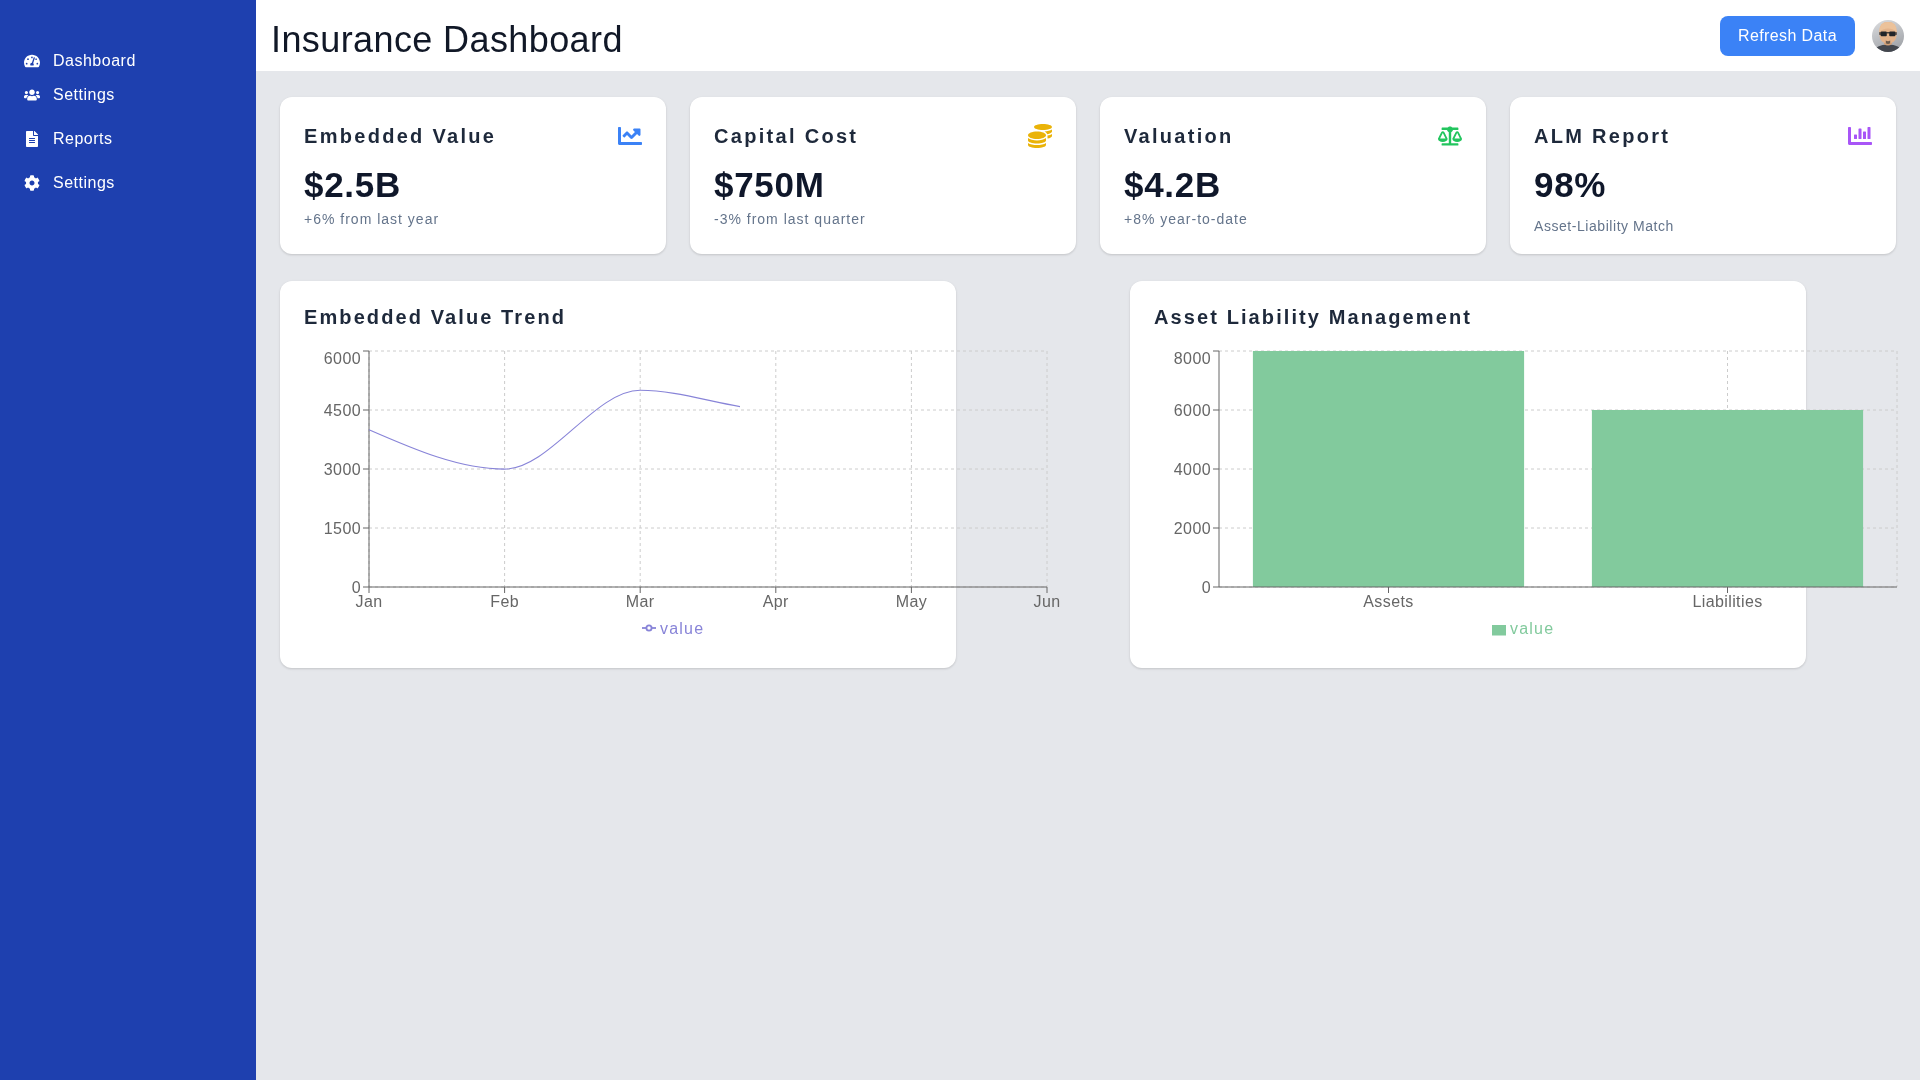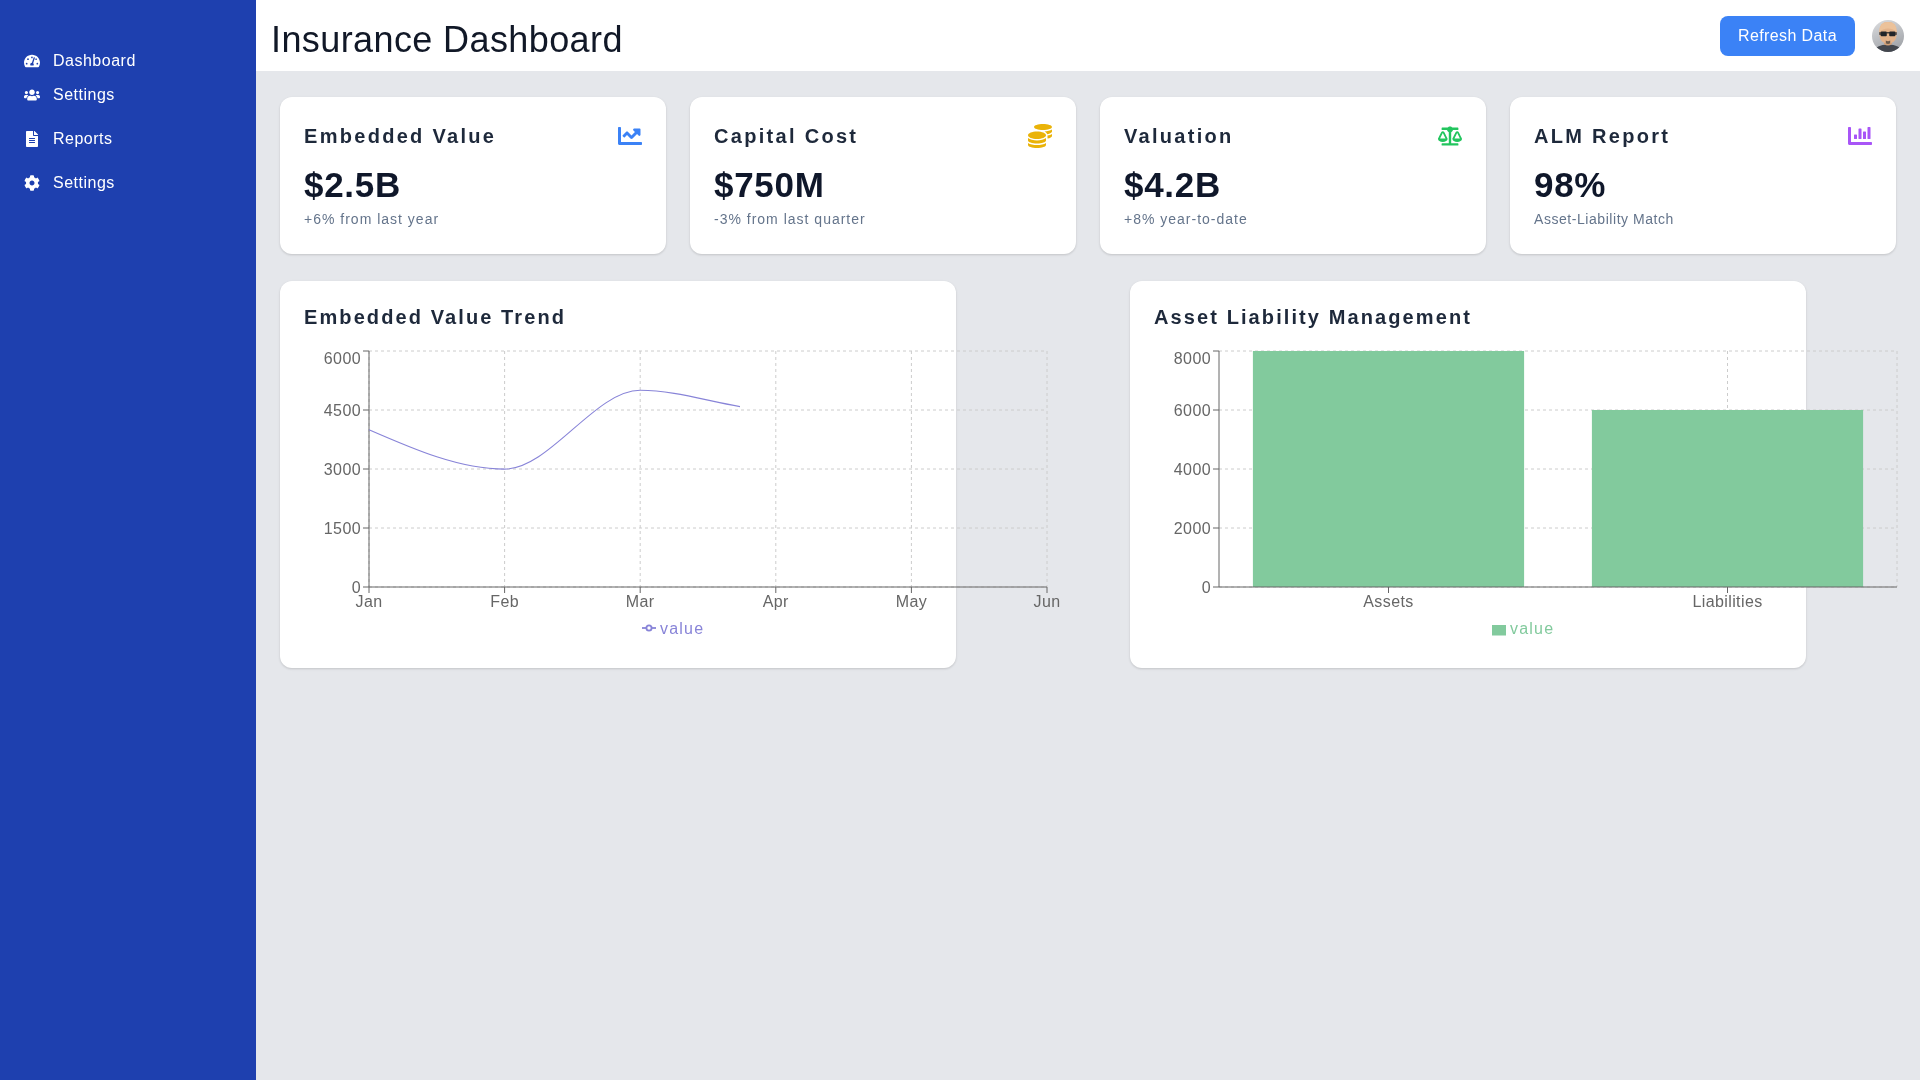--- a/index.html
+++ b/index.html
@@ -102,21 +102,21 @@
     </svg>
   <div class="val">$4.2B</div>
   <div class="sub">+8% year-to-date</div>
 </div>
 <div class="card stat" style="left:1510px;">
   <h3>ALM Report</h3>
   <svg class="icon" viewBox="0 0 512 512" fill="#a855f7">
       <path d="M332.8 320h38.4c6.4 0 12.8-6.4 12.8-12.8V172.8c0-6.4-6.4-12.8-12.8-12.8h-38.4c-6.4 0-12.8 6.4-12.8 12.8v134.4c0 6.4 6.4 12.8 12.8 12.8zm96 0h38.4c6.4 0 12.8-6.4 12.8-12.8V76.8c0-6.4-6.4-12.8-12.8-12.8h-38.4c-6.4 0-12.8 6.4-12.8 12.8v230.4c0 6.4 6.4 12.8 12.8 12.8zm-288 0h38.4c6.4 0 12.8-6.4 12.8-12.8v-70.4c0-6.4-6.4-12.8-12.8-12.8h-38.4c-6.4 0-12.8 6.4-12.8 12.8v70.4c0 6.4 6.4 12.8 12.8 12.8zm96 0h38.4c6.4 0 12.8-6.4 12.8-12.8V108.8c0-6.4-6.4-12.8-12.8-12.8h-38.4c-6.4 0-12.8 6.4-12.8 12.8v198.4c0 6.4 6.4 12.8 12.8 12.8zM496 384H64V80c0-8.84-7.16-16-16-16H16C7.16 64 0 71.16 0 80v336c0 17.67 14.33 32 32 32h464c8.84 0 16-7.16 16-16v-32c0-8.84-7.16-16-16-16z"></path>
     </svg>
   <div class="val">98%</div>
-  <div class="sub" style="letter-spacing:0.55px;">Asset-Liability Match</div>
+  <div class="sub" style="letter-spacing:0.55px;margin-top:7px;">Asset-Liability Match</div>
 </div>
 
 <div class="card chartcard" style="left:280px;">
   <h3>Embedded Value Trend</h3>
   <svg class="chart" width="748" height="310" viewBox="0 0 748 310">
     <defs>
         <clipPath id="lclip">
           <rect x="0" y="0" width="436" height="270"></rect>
         </clipPath>
       </defs>

